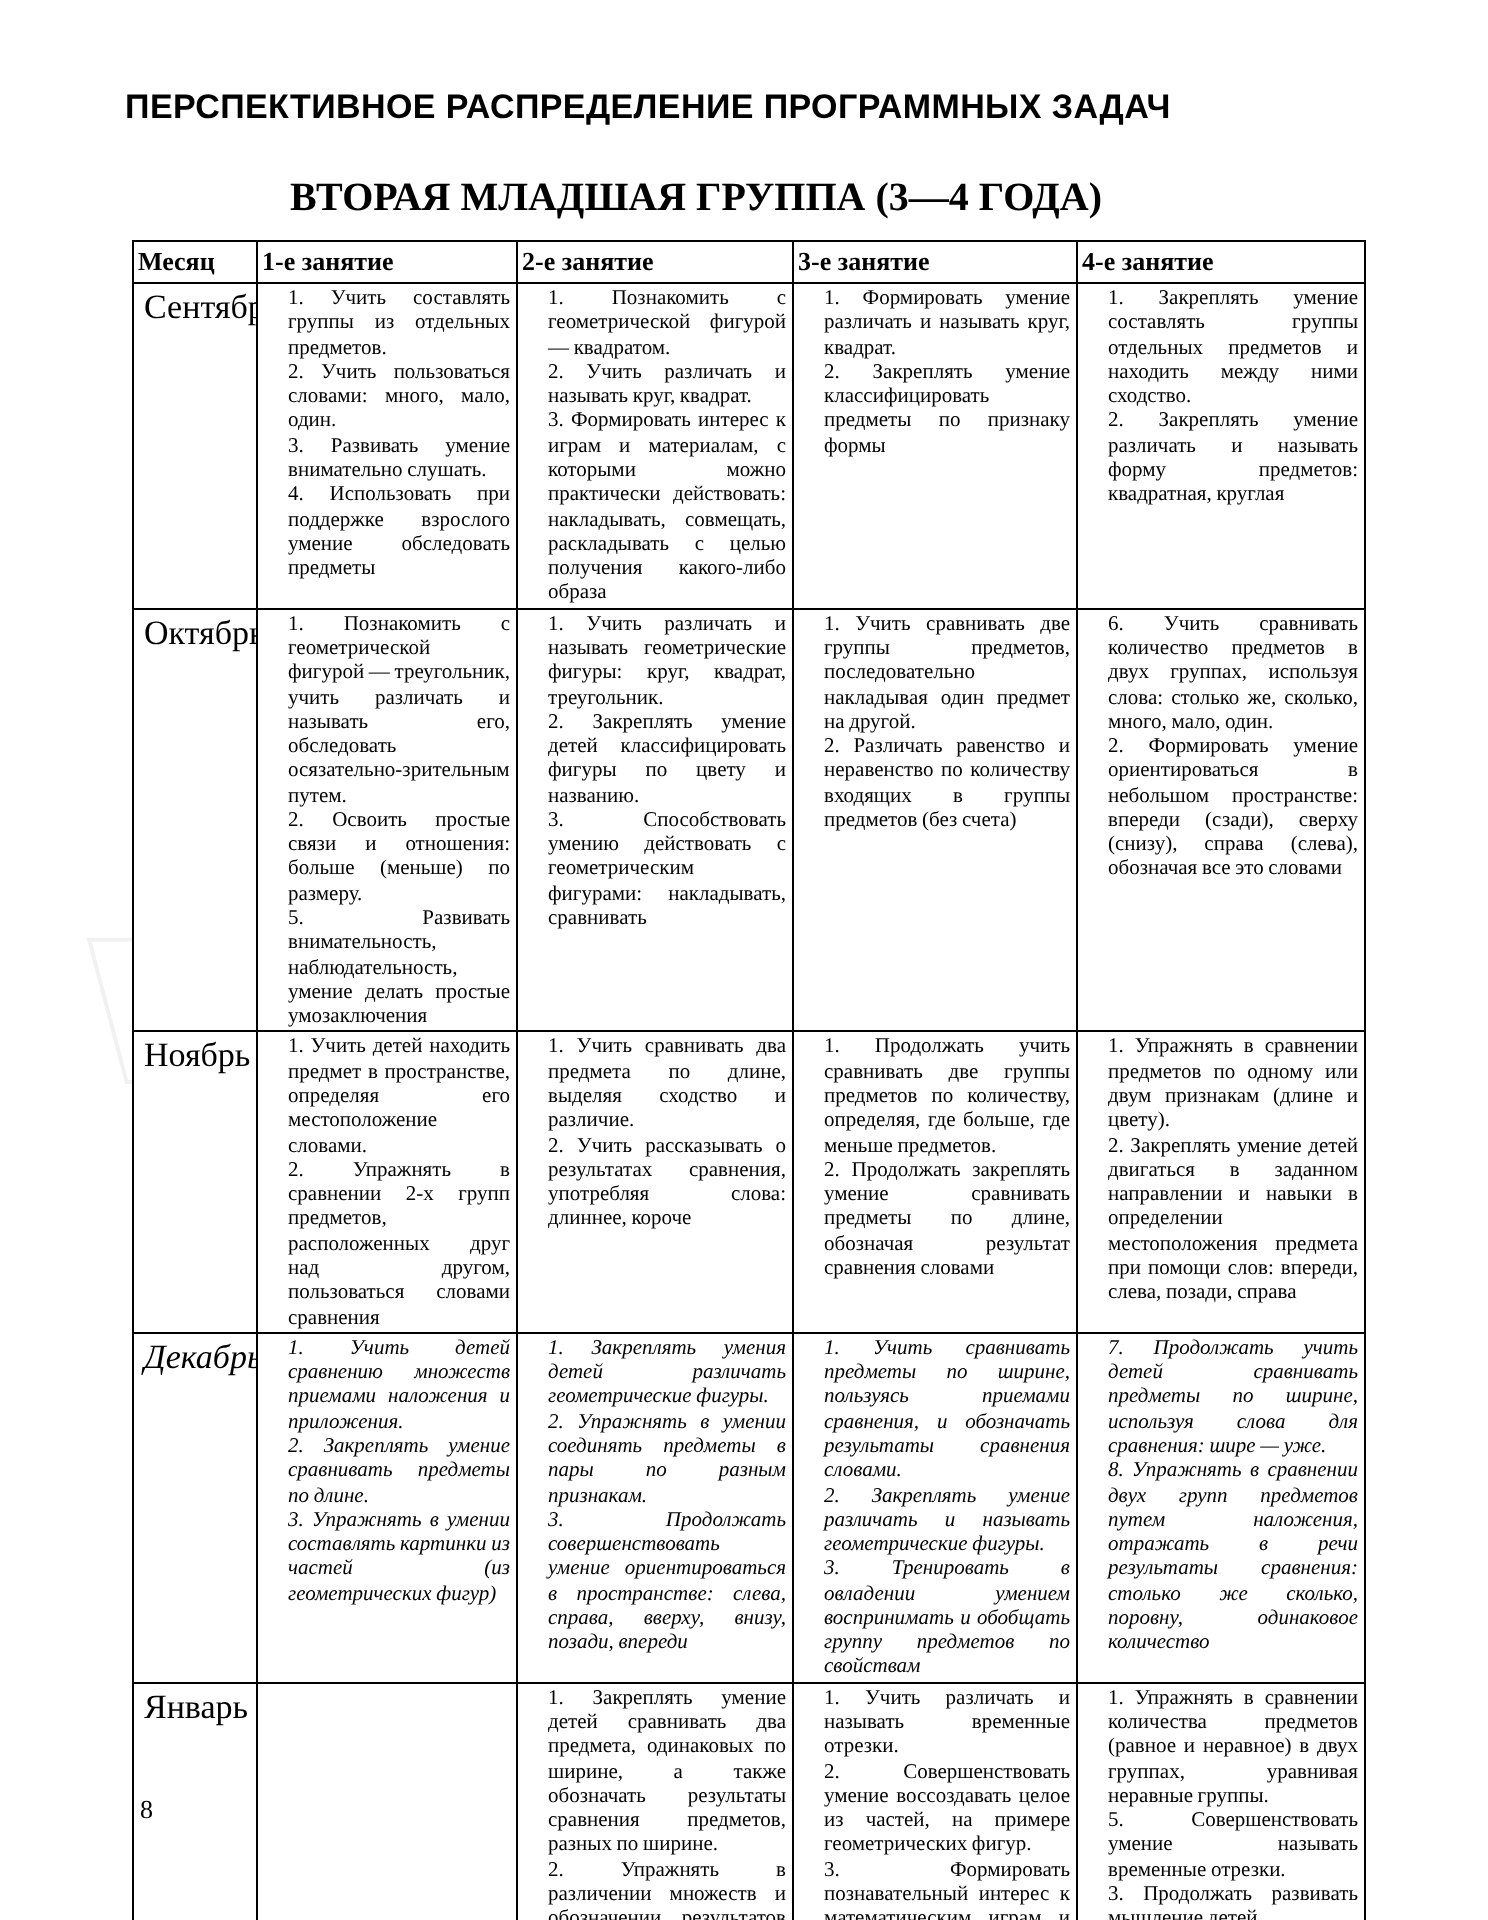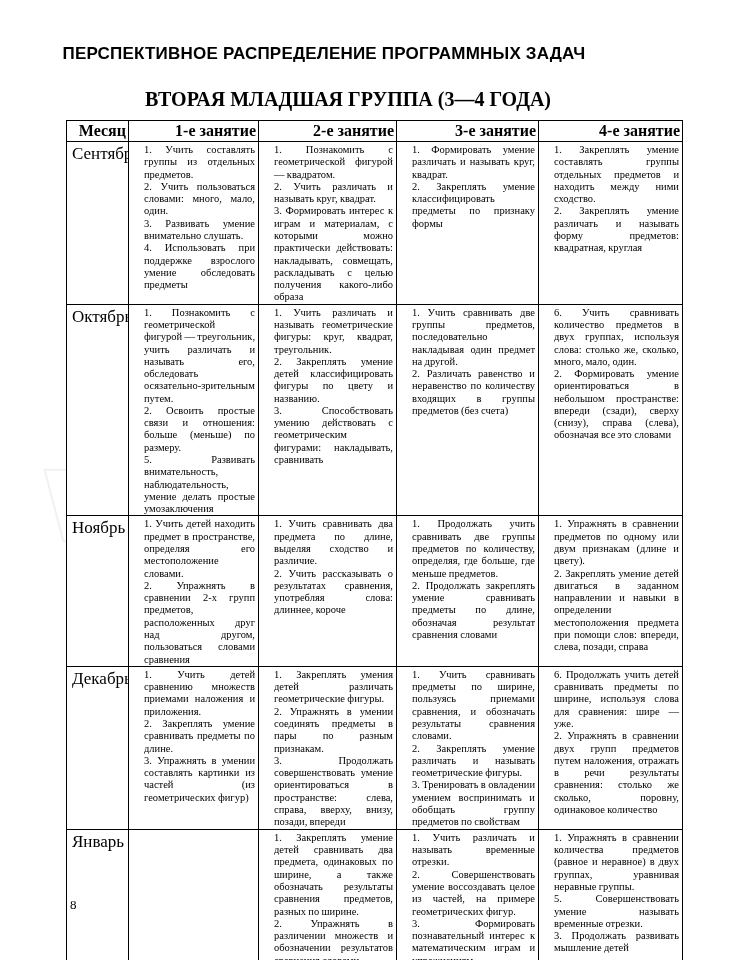--- a/index.html
+++ b/index.html
@@ -51,22 +51,22 @@
   }
   table.schedule th,
   table.schedule td {
     border: 1px solid #000;
     vertical-align: top;
     overflow: hidden;
   }
   table.schedule th {
     font-family: "Liberation Serif", serif;
     font-weight: 700;
-    font-size: 16px;
-    text-align: right;
+    font-size: 13px;
+    text-align: left;
     height: 18px;
     padding: 1px 2px;
     vertical-align: middle;
     margin-top: 15px;
   }
   td.month-cell {
     font-size: 17px;
     padding: 2px 2px 0 5px;
     text-align: left;
   }
@@ -77,21 +77,21 @@
     font-size: 10.5px;
     line-height: 1.17;
     text-align: justify;
     hyphens: auto;
     -webkit-hyphens: auto;
     word-spacing: -0.3px;
   }
   .r0 td { height: 148px; }
   .r1 td { height: 144px; }
   .r2 td { height: 130px; }
-  .r3 td { height: 160px; }
+  .r3 td { height: 160px; font-style: italic; }
   .r4 td { height: 166px; }
   .page-number {
     position: absolute;
     left: 70px;
     top: 897px;
     font-size: 13px;
     font-family: "Liberation Serif", serif;
   }
   .watermark {
     position: absolute;
@@ -210,22 +210,22 @@
             <div class="task-item">1. Закреплять умения детей различать геометрические фигуры.</div>
             <div class="task-item">2. Упражнять в умении соединять предметы в пары по разным признакам.</div>
             <div class="task-item">3. Продолжать совершенствовать умение ориентироваться в пространстве: слева, справа, вверху, внизу, позади, впереди</div>
           </td>
           <td class="lesson-cell">
             <div class="task-item">1. Учить сравнивать предметы по ширине, пользуясь приемами сравнения, и обозначать результаты сравнения словами.</div>
             <div class="task-item">2. Закреплять умение различать и называть геометрические фигуры.</div>
             <div class="task-item">3. Тренировать в овладении умением воспринимать и обобщать группу предметов по свойствам</div>
           </td>
           <td class="lesson-cell">
-            <div class="task-item">6. Продолжать учить детей сравнивать предметы по ширине, используя слова для сравнения: шире — уже.</div>
-            <div class="task-item">2. Упражнять в сравнении двух групп предметов путем наложения, отражать в речи результаты сравнения: столько же сколько, поровну, одинаковое количество</div>
+            <div class="task-item">7. Продолжать учить детей сравнивать предметы по ширине, используя слова для сравнения: шире — уже.</div>
+            <div class="task-item">8. Упражнять в сравнении двух групп предметов путем наложения, отражать в речи результаты сравнения: столько же сколько, поровну, одинаковое количество</div>
           </td>
         </tr>
         <tr class="body-row r4">
           <td class="month-cell">Январь</td>
           <td class="lesson-cell"></td>
           <td class="lesson-cell">
             <div class="task-item">1. Закреплять умение детей сравнивать два предмета, одинаковых по ширине, а также обозначать результаты сравнения предметов, разных по ширине.</div>
             <div class="task-item">2. Упражнять в различении множеств и обозначении результатов сравнения словами.</div>
             <div class="task-item">3. Продолжать развивать внимательность детей</div>
           </td>

